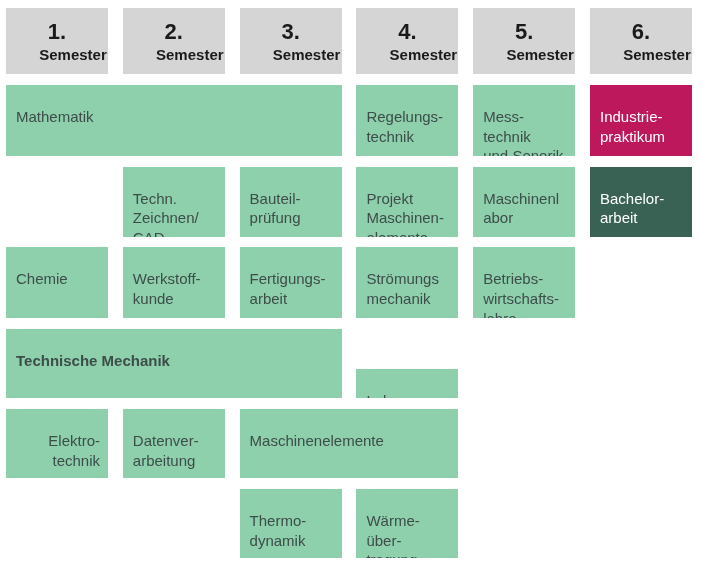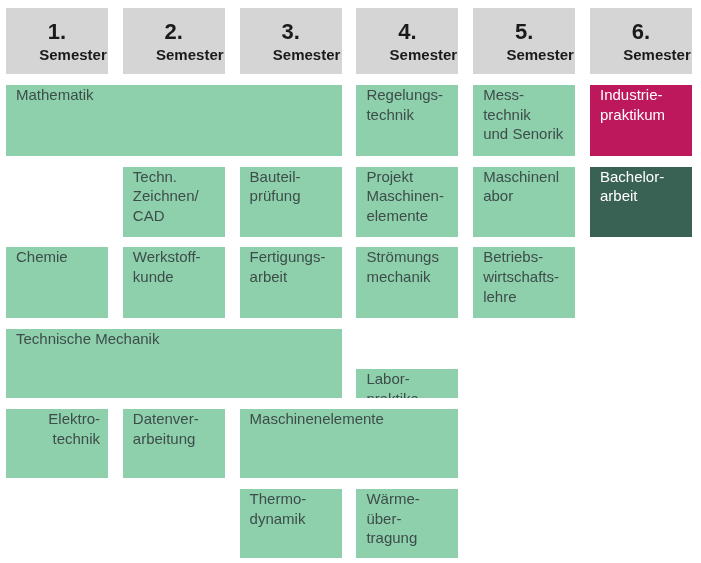--- a/index.html
+++ b/index.html
@@ -31,21 +31,21 @@
     font-weight: bold;
     line-height: 1.15;
   }
   .hdr-num   { font-size: 22px; }
   .hdr-label { font-size: 15px; margin-top: 2px; margin-left: 32px; }
   .blk {
     background: #8ecfac;
     color: #3d4d4a;
     font-size: 15px;
     line-height: 1.32;
-    padding: 0 8px 0 10px;
+    padding: 22px 8px 0 10px;
     white-space: pre-line;
     box-sizing: border-box;
     overflow: hidden;
   }
   .blk.teal { background: #be185d; color: #ffffff; }
   .blk.dark { background: #396254; color: #ffffff; }
   
   .h1 { grid-area: 1 / 1; } .h2 { grid-area: 1 / 2; } .h3 { grid-area: 1 / 3; }
   .h4 { grid-area: 1 / 4; } .h5 { grid-area: 1 / 5; } .h6 { grid-area: 1 / 6; }
   .b-mathematik        { grid-area: 2 / 1 / 3 / 4; }
@@ -56,21 +56,21 @@
   .b-technzeichnen     { grid-area: 3 / 2; }
   .b-bauteilpruefung   { grid-area: 3 / 3; }
   .b-projekt           { grid-area: 3 / 4; }
   .b-maschinenlabor    { grid-area: 3 / 5; }
   .b-bachelorarbeit    { grid-area: 3 / 6; }
   .b-chemie            { grid-area: 4 / 1; }
   .b-werkstoffkunde    { grid-area: 4 / 2; }
   .b-fertigungstechnik { grid-area: 4 / 3; }
   .b-stroemungsmechanik{ grid-area: 4 / 4; }
   .b-bwl               { grid-area: 4 / 5; }
-  .b-technischemechanik{ grid-area: 5 / 1 / 6 / 4; }
+  .b-technischemechanik{ grid-area: 5 / 1 / 6 / 4; font-weight: bold; }
   .b-laborpraktika     { grid-area: 5 / 4; margin-top: 40px; }
   .b-elektrotechnik    { grid-area: 6 / 1; text-align: right; }
   .b-datenverarbeitung { grid-area: 6 / 2; }
   .b-maschinenelemente { grid-area: 6 / 3 / 7 / 5; }
   .b-thermodynamik     { grid-area: 7 / 3; }
   .b-waermeuebertragung{ grid-area: 7 / 4; }
 </style>
 </head>
 <body>
 

